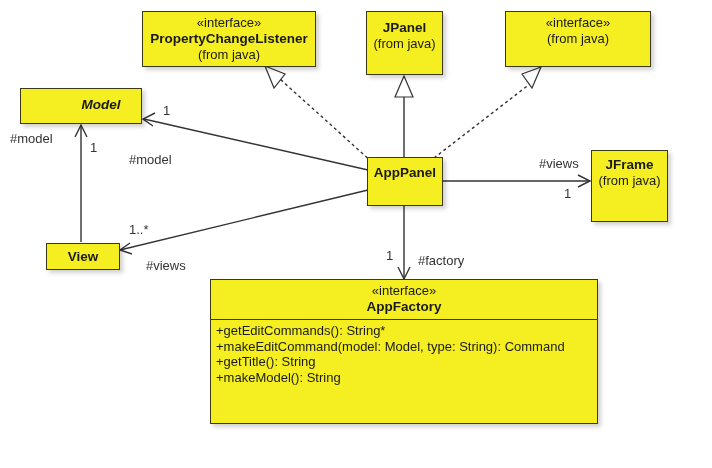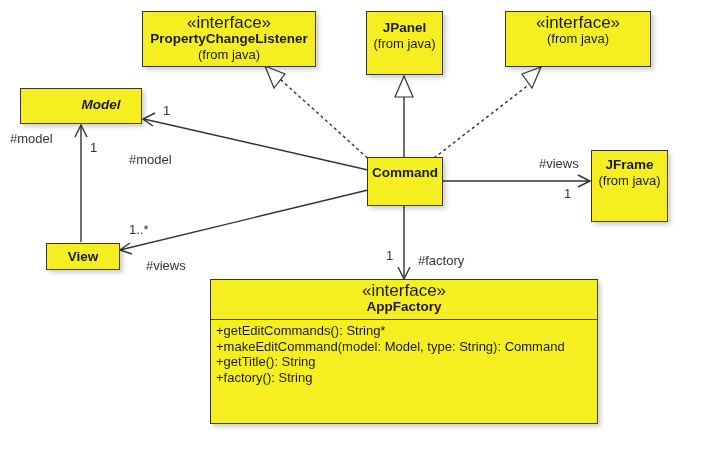--- a/index.html
+++ b/index.html
@@ -1,21 +1,21 @@
 <!DOCTYPE html>
 <html><head>
 <meta charset="utf-8">
 <style>
   html, body { margin: 0; padding: 0; background: #ffffff; }
   body { width: 712px; height: 468px; position: relative; overflow: hidden;
          font-family: "Liberation Sans", sans-serif; color: #1a1a1a; }
   .box { position: absolute; background: #f5ef22; border: 1.5px solid #3a3a1a;
          box-shadow: 3px 3px 4px rgba(0,0,0,0.18); box-sizing: border-box;
          text-align: center; font-size: 13px; line-height: 16px; }
-  .stereo { font-size: 17px; }
+  .stereo { font-size: 13px; }
   .name { font-weight: bold; font-size: 13.5px; }
   .italic { font-style: italic; margin-left: 40px; }
   .sub { font-size: 13px; }
   .label { position: absolute; font-size: 13px; color: #333; white-space: nowrap; }
   svg.wires { position: absolute; left: 0; top: 0; }
   .ops { text-align: left; padding: 3px 5px; font-size: 13px; line-height: 15.5px; }
   .ops div { white-space: nowrap; }
   .hdr { border-bottom: 1.5px solid #3a3a1a; padding: 3px 0 4px 0; }
 </style>
 </head>
@@ -62,42 +62,42 @@
 <div class="box" style="left:505px;top:11px;width:146px;height:56px;padding-top:3px;">
   <div class="stereo">«interface»</div>
   <div class="sub">(from java)</div>
 </div>
 
 <div class="box" style="left:20px;top:88px;width:122px;height:36px;padding-top:8px;">
   <div class="name italic">Model</div>
 </div>
 
 <div class="box" style="left:367px;top:157px;width:76px;height:49px;padding-top:7px;">
-  <div class="name">Command</div>
+  <div class="name">AppPanel</div>
 </div>
 
 <div class="box" style="left:591px;top:150px;width:77px;height:72px;padding-top:6px;">
   <div class="name">JFrame</div>
   <div class="sub">(from java)</div>
 </div>
 
 <div class="box" style="left:46px;top:243px;width:74px;height:27px;padding-top:5px;">
   <div class="name">View</div>
 </div>
 
 <div class="box" style="left:210px;top:279px;width:388px;height:145px;">
   <div class="hdr">
     <div class="stereo">«interface»</div>
     <div class="name">AppFactory</div>
   </div>
   <div class="ops">
     <div>+getEditCommands(): String*</div>
     <div>+makeEditCommand(model: Model, type: String): Command</div>
     <div>+getTitle(): String</div>
-    <div>+factory(): String</div>
+    <div>+makeModel(): String</div>
   </div>
 </div>
 
 <span class="label" style="left:163px;top:103px;">1</span>
 <span class="label" style="left:129px;top:152px;">#model</span>
 <span class="label" style="left:10px;top:131px;">#model</span>
 <span class="label" style="left:90px;top:140px;">1</span>
 <span class="label" style="left:129px;top:222px;">1..*</span>
 <span class="label" style="left:146px;top:258px;">#views</span>
 <span class="label" style="left:539px;top:156px;">#views</span>

